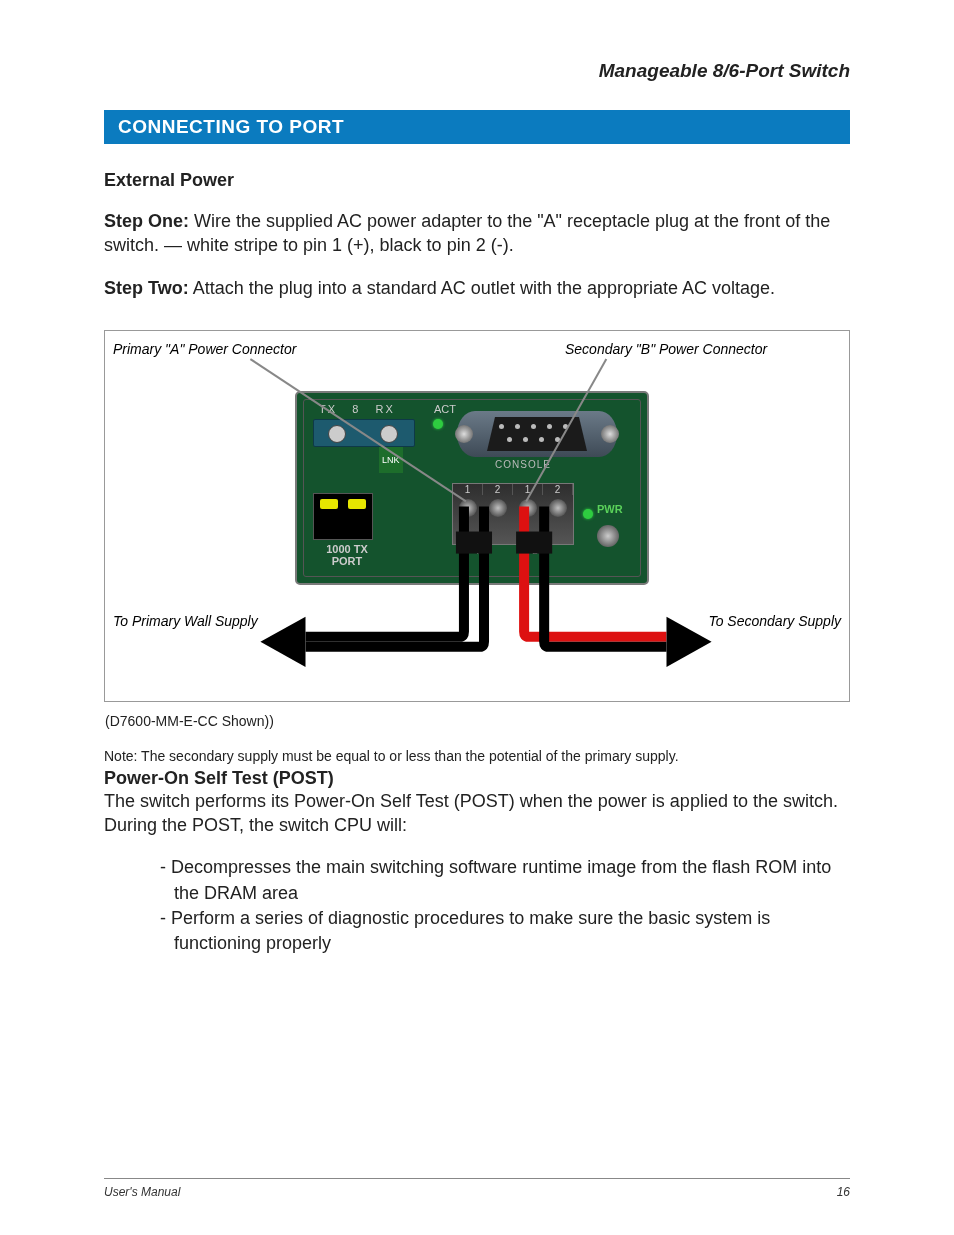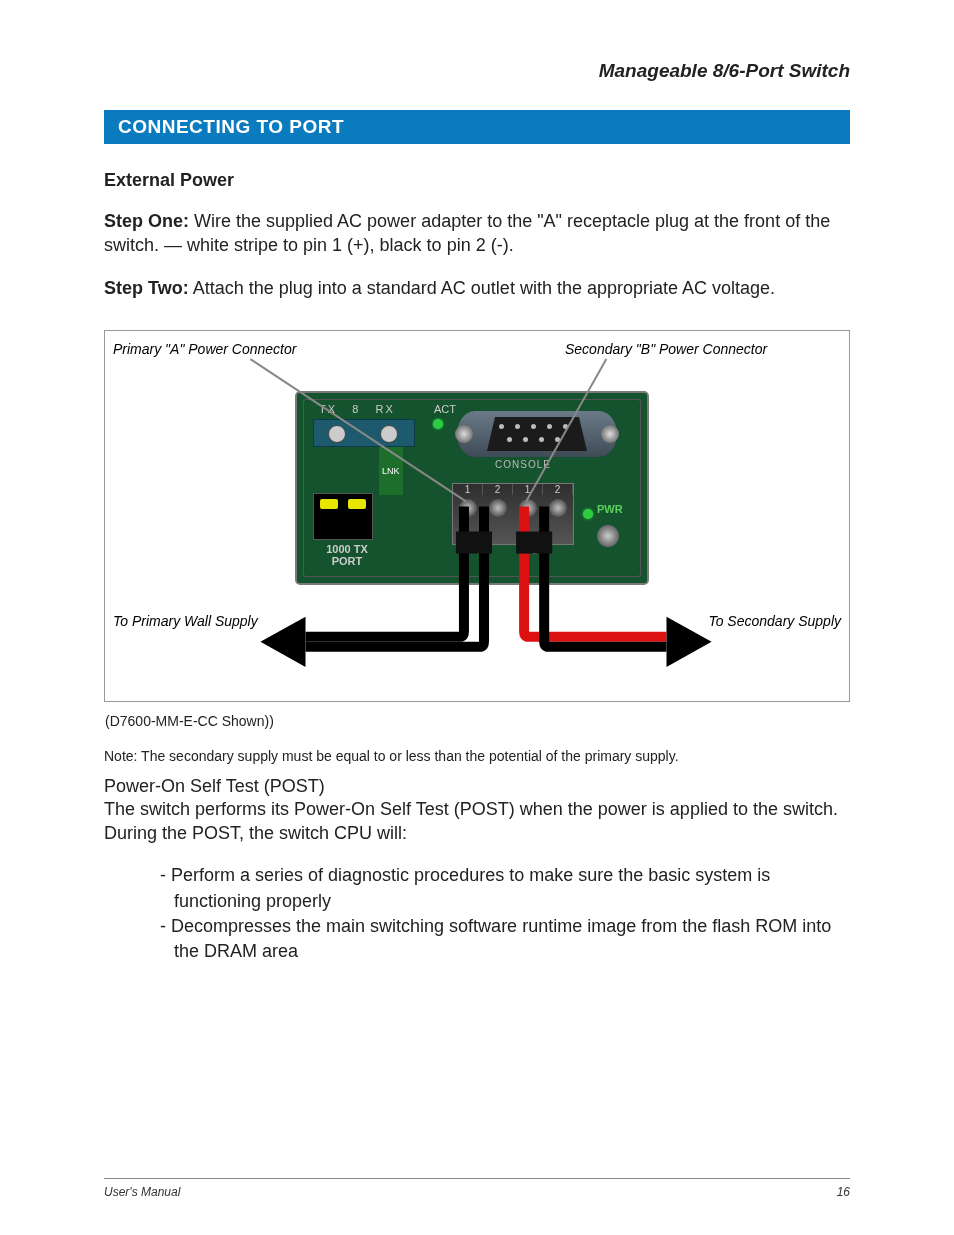--- a/index.html
+++ b/index.html
@@ -109,21 +109,21 @@
     position: absolute;
     top: 5px; width: 16px; height: 16px;
     border-radius: 50%;
     background: #ccc; border:1px solid #444;
   }
   .sfp-pair .a { left: 14px; }
   .sfp-pair .b { left: 66px; }
   .lnk-label {
     position: absolute;
     top: 54px; left: 82px;
-    background:#1d6d2b; color:#fff; font-size:9px; padding:19px 3px;
+    background:#1d6d2b; color:#fff; font-size:9px; padding:8px 3px;
   }
   .act-led { top: 26px; left: 136px; }
   .console-bezel {
     position: absolute;
     top: 18px; left: 160px;
     width: 160px; height: 46px;
     background: linear-gradient(#6b7a88,#3e4a56);
     border-radius: 22px / 28px;
   }
   .db9 {
@@ -197,23 +197,23 @@
   
   .svg-overlay {
     position:absolute; inset:0; pointer-events:none;
   }
 
   .note {
     font-size: 14px;
     margin-top: 46px;
   }
   .post-heading {
-    font-weight: 400;
-    font-size: 18px;
-    margin-top: 12px;
+    font-weight: 700;
+    font-size: 18px;
+    margin-top: 4px;
   }
   .post-body {
     font-size: 18px;
     line-height: 1.35;
   }
   ul.bullets {
     list-style: none;
     padding-left: 70px;
     font-size: 18px;
     line-height: 1.4;
@@ -342,21 +342,21 @@
 
     <div class="cap-below">(D7600-MM-E-CC Shown))</div>
   </div>
 
   <div class="note">Note: The secondary supply must be equal to or less than the potential of the primary supply.</div>
 
   <div class="post-heading">Power-On Self Test (POST)</div>
   <div class="post-body">The switch performs its Power-On Self Test (POST) when the power is applied to the switch. During the POST, the switch CPU will:</div>
 
   <ul class="bullets">
+    <li>- Decompresses the main switching software runtime image from the flash ROM into the DRAM area</li>
     <li>- Perform a series of diagnostic procedures to make sure the basic system is functioning properly</li>
-    <li>- Decompresses the main switching software runtime image from the flash ROM into the DRAM area</li>
   </ul>
 
   <div class="footer">
     <span>User's Manual</span>
     <span>16</span>
   </div>
 </div>
 
 </body></html>

